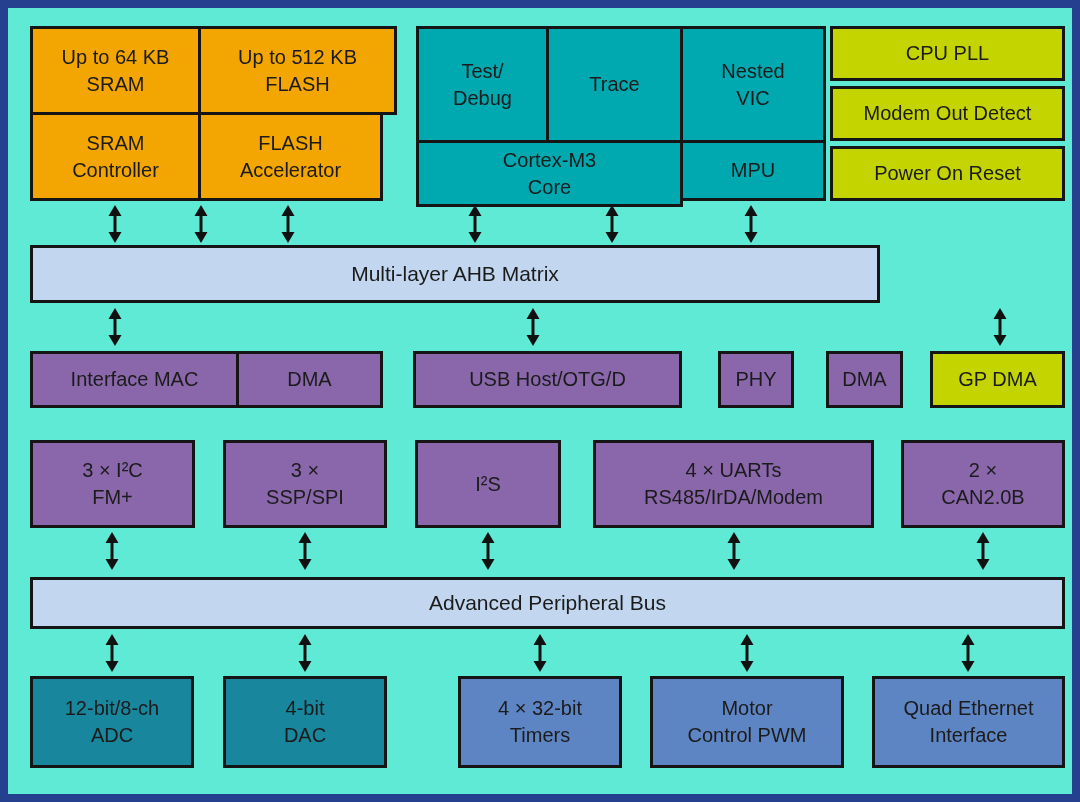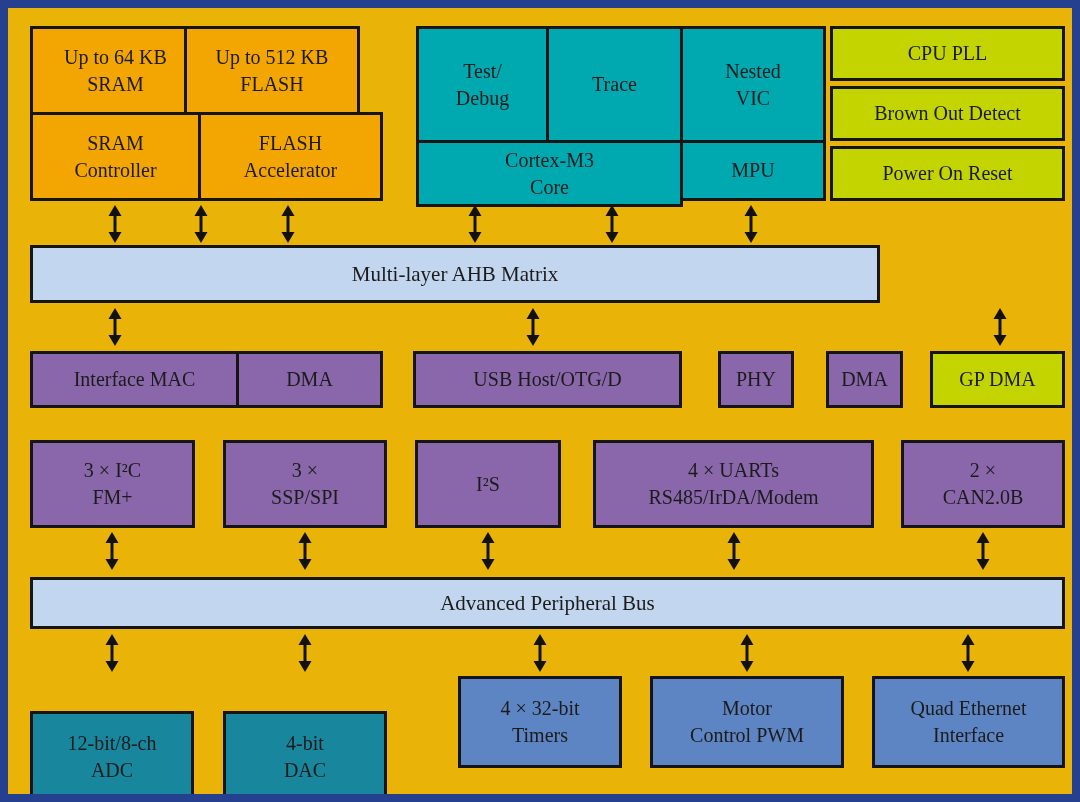--- a/index.html
+++ b/index.html
@@ -3,63 +3,63 @@
 <meta charset="utf-8">
 <style>
   :root{
     --orange:#F3A502; --teal:#00A8B0; --olive:#C4D400; --purple:#8A67AB;
     --barblue:#C3D6EF; --darkteal:#18879E; --blue:#5E85C3; --frame:#24408F;
     --ink:#1b1b1b;
   }
   html,body{margin:0;padding:0;background:#fff;}
   #canvas{
     position:relative; width:1080px; height:802px; box-sizing:border-box;
-    background:#eab308; border:8px solid var(--frame); overflow:hidden;
-    font-family:Liberation Serif, serif; color:var(--ink);
+    background:#5eead4; border:8px solid var(--frame); overflow:hidden;
+    font-family:Liberation Sans, sans-serif; color:var(--ink);
   }
   .blk{
     position:absolute; box-sizing:border-box; border:3px solid #151515;
     display:flex; align-items:center; justify-content:center; text-align:center;
     font-size:20px; line-height:1.35; white-space:pre-line; color:var(--ink);
   }
   .orange{background:var(--orange);}
   .teal{background:var(--teal);}
   .olive{background:var(--olive);}
   .purple{background:var(--purple);}
   .barblue{background:var(--barblue); font-size:21px;}
-  .darkteal{background:var(--darkteal);margin-top:35px;}
+  .darkteal{background:var(--darkteal);}
   .blue{background:var(--blue);}
   .arrow{position:absolute; width:16px; height:38px;}
   .arrow svg{display:block;}
 </style>
 </head>
 <body>
 
 <div id="canvas">
 
   <div class="blk orange" style="left:22px;top:18px;width:171px;height:89px">Up to 64 KB
 SRAM</div>
-  <div class="blk orange" style="left:176px;top:18px;width:176px;height:89px">Up to 512 KB
+  <div class="blk orange" style="left:190px;top:18px;width:199px;height:89px">Up to 512 KB
 FLASH</div>
   <div class="blk orange" style="left:22px;top:104px;width:171px;height:89px">SRAM
 Controller</div>
   <div class="blk orange" style="left:190px;top:104px;width:185px;height:89px">FLASH
 Accelerator</div>
 
   <div class="blk teal" style="left:408px;top:18px;width:133px;height:117px">Test/
 Debug</div>
   <div class="blk teal" style="left:538px;top:18px;width:137px;height:117px">Trace</div>
   <div class="blk teal" style="left:672px;top:18px;width:146px;height:117px">Nested
 VIC</div>
   <div class="blk teal" style="left:408px;top:132px;width:267px;height:67px">Cortex-M3
 Core</div>
   <div class="blk teal" style="left:672px;top:132px;width:146px;height:61px">MPU</div>
 
   <div class="blk olive" style="left:822px;top:18px;width:235px;height:55px">CPU PLL</div>
-  <div class="blk olive" style="left:822px;top:78px;width:235px;height:55px">Brown Out Detect</div>
+  <div class="blk olive" style="left:822px;top:78px;width:235px;height:55px">Modem Out Detect</div>
   <div class="blk olive" style="left:822px;top:138px;width:235px;height:55px">Power On Reset</div>
 
   <div class="blk barblue" style="left:22px;top:237px;width:850px;height:58px">Multi-layer AHB Matrix</div>
 
   <div class="blk purple" style="left:22px;top:343px;width:209px;height:57px">Interface MAC</div>
   <div class="blk purple" style="left:228px;top:343px;width:147px;height:57px">DMA</div>
   <div class="blk purple" style="left:405px;top:343px;width:269px;height:57px">USB Host/OTG/D</div>
   <div class="blk purple" style="left:710px;top:343px;width:76px;height:57px">PHY</div>
   <div class="blk purple" style="left:818px;top:343px;width:77px;height:57px">DMA</div>
   <div class="blk olive" style="left:922px;top:343px;width:135px;height:57px">GP DMA</div>

